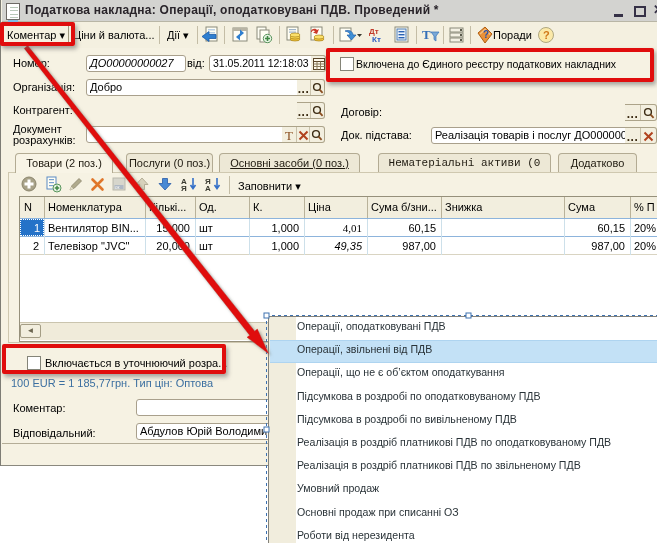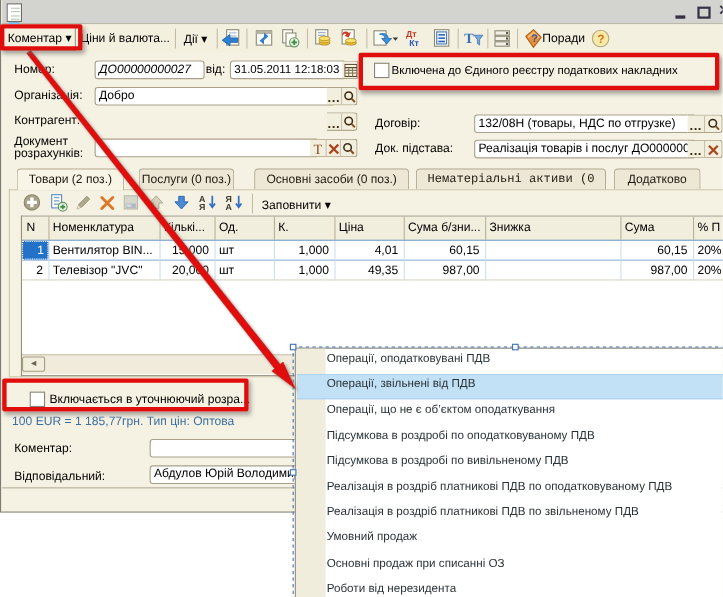--- a/index.html
+++ b/index.html
@@ -29,20 +29,21 @@
 <body>
 <div class="win">
   <div class="titlebar">
     <div class="docicon">
         <i style="margin-top:3px"></i>
         <i></i>
         <i style="margin-top:3px"></i>
         <i></i>
         <i class="b"></i>
       </div>
+    <div class="titletxt">Податкова накладна: Операції, оподатковувані ПДВ. Проведений *</div>
     <div class="abs" style="left:612px;top:14px;width:9px;height:2.5px;background:#353046;"></div>
     <div class="abs" style="left:632px;top:6px;width:8px;height:7px;border:2px solid #353046;"></div>
     <div class="wbtn" style="left:651px;top:2px;font-size:13px;">✕</div>
   </div>
   <div class="toolbar"></div>
 
   <div class="btn3d" style="left:2px;top:25px;width:64px;height:19px;line-height:19px;">Коментар ▾</div>
   <div class="lbl" style="left:72px;top:29px;">Ціни й валюта...</div>
   <div class="tsep" style="left:158px;"></div>
   <div class="lbl" style="left:166px;top:29px;">Дії ▾</div>
@@ -159,35 +160,34 @@
           <path d="M1.5 1.5 L9.5 9.5 M9.5 1.5 L1.5 9.5" stroke="#b0421e" stroke-width="2"></path>
         </svg></span><span class="fbtn" style="width:14px;"><svg width="12" height="13" viewBox="0 0 12 13" style="margin-top:2px">
           <circle cx="5" cy="5" r="3.4" stroke="#3a2a12" fill="none" stroke-width="1.4"></circle>
           <line x1="7.6" y1="7.6" x2="10.6" y2="10.8" stroke="#8a4d1f" stroke-width="1.8"></line>
         </svg></span></div>
 
   <div class="cb" style="left:339px;top:57px;"></div>
   <div class="lbl" style="left:355px;top:58px;font-size:10.5px;">Включена до Єдиного реєстру податкових накладних</div>
 
   <div class="lbl" style="left:340px;top:106px;">Договір:</div>
-  <div class="inp" style="left:430px;top:104px;width:192px;border-radius:3px 0 0 3px;">132/08Н (товары, НДС по отгрузке)</div>
   <div class="fbtns" style="left:624px;top:104px;width:32px;"><span class="fbtn" style="width:15px;border-left:none;"><span style="display:inline-block;margin-top:2px;font-size:12px;font-weight:bold;letter-spacing:0.5px;color:#3a2a12;">...</span></span><span class="fbtn" style="width:16px;"><svg width="12" height="13" viewBox="0 0 12 13" style="margin-top:2px">
           <circle cx="5" cy="5" r="3.4" stroke="#3a2a12" fill="none" stroke-width="1.4"></circle>
           <line x1="7.6" y1="7.6" x2="10.6" y2="10.8" stroke="#8a4d1f" stroke-width="1.8"></line>
         </svg></span></div>
 
   <div class="lbl" style="left:340px;top:129px;">Док. підстава:</div>
   <div class="inp" style="left:430px;top:127px;width:192px;border-radius:3px 0 0 3px;">Реалізація товарів і послуг ДО000000</div>
   <div class="fbtns" style="left:624px;top:127px;width:32px;"><span class="fbtn" style="width:15px;border-left:none;"><span style="display:inline-block;margin-top:2px;font-size:12px;font-weight:bold;letter-spacing:0.5px;color:#3a2a12;">...</span></span><span class="fbtn" style="width:16px;"><svg width="11" height="11" viewBox="0 0 11 11" style="margin-top:3px">
           <path d="M1.5 1.5 L9.5 9.5 M9.5 1.5 L1.5 9.5" stroke="#b0421e" stroke-width="2"></path>
         </svg></span></div>
 
   <div class="tab" style="left:14px;width:96px;background:#F8F4E6;z-index:2;">Товари (2 поз.)</div>
   <div class="tab" style="left:125px;width:85px;">Послуги (0 поз.)</div>
-  <div class="tab" style="left:230px;width:139px;">Основні засоби (0 поз.)</div>
+  <div class="tab" style="left:218px;width:139px;text-decoration:underline;">Основні засоби (0 поз.)</div>
   <div class="tab" style="left:377px;width:171px;font-family:Liberation Mono, monospace;">Нематеріальні активи (0 поз.)</div>
   <div class="tab" style="left:557px;width:77px;">Додатково</div>
   <div class="abs" style="left:7px;top:172px;width:650px;height:169px;border-left:1px solid #cfc8b0;border-top:1px solid #cfc8b0;border-bottom:1px solid #cfc8b0;background:#F6F2E3;"></div>
 
   <div id="gicons">
     <svg class="abs" style="left:20px;top:176px;" width="16" height="16" viewBox="0 0 16 16">
         <circle cx="8" cy="8" r="7" fill="#a8a288" stroke="#8a846c"></circle>
         <path d="M8 3.5 L8 12.5 M3.5 8 L12.5 8" stroke="#fff" stroke-width="3"></path>
       </svg>
     <svg class="abs" style="left:44px;top:176px;" width="17" height="17" viewBox="0 0 17 17">
@@ -249,41 +249,41 @@
       <div style="position:absolute;left:229px;top:0;width:1px;height:21px;background:#b9b29a;"></div>
       <div style="position:absolute;left:284px;top:0;width:1px;height:21px;background:#b9b29a;"></div>
       <div style="position:absolute;left:347px;top:0;width:1px;height:21px;background:#b9b29a;"></div>
       <div style="position:absolute;left:421px;top:0;width:1px;height:21px;background:#b9b29a;"></div>
       <div style="position:absolute;left:544px;top:0;width:1px;height:21px;background:#b9b29a;"></div>
       <div style="position:absolute;left:610px;top:0;width:1px;height:21px;background:#b9b29a;"></div>
       <div style="position:absolute;top:25px;left:28px;">Вентилятор BIN...</div>
       <div style="position:absolute;top:25px;right:469px;text-align:right;">15,000</div>
       <div style="position:absolute;top:25px;left:179px;">шт</div>
       <div style="position:absolute;top:25px;right:360px;text-align:right;">1,000</div>
-      <div style="position:absolute;top:25px;right:297px;text-align:right;">4,01</div>
+      <div style="position:absolute;top:25px;right:297px;text-align:right;font-family:Liberation Serif, serif;">4,01</div>
       <div style="position:absolute;top:25px;right:223px;text-align:right;">60,15</div>
       <div style="position:absolute;top:25px;left:425px;"></div>
       <div style="position:absolute;top:25px;right:34px;text-align:right;">60,15</div>
       <div style="position:absolute;top:25px;left:614px;">20%</div>
       <div style="position:absolute;left:0;top:39px;width:639px;height:1px;background:#8db4dc;"></div>
       <div style="position:absolute;left:24px;top:22px;width:1px;height:18px;background:#cde0ea;"></div>
       <div style="position:absolute;left:125px;top:22px;width:1px;height:18px;background:#cde0ea;"></div>
       <div style="position:absolute;left:175px;top:22px;width:1px;height:18px;background:#cde0ea;"></div>
       <div style="position:absolute;left:229px;top:22px;width:1px;height:18px;background:#cde0ea;"></div>
       <div style="position:absolute;left:284px;top:22px;width:1px;height:18px;background:#cde0ea;"></div>
       <div style="position:absolute;left:347px;top:22px;width:1px;height:18px;background:#cde0ea;"></div>
       <div style="position:absolute;left:421px;top:22px;width:1px;height:18px;background:#cde0ea;"></div>
       <div style="position:absolute;left:544px;top:22px;width:1px;height:18px;background:#cde0ea;"></div>
       <div style="position:absolute;left:610px;top:22px;width:1px;height:18px;background:#cde0ea;"></div>
       <div style="position:absolute;top:43px;right:620px;text-align:right;">2</div>
       <div style="position:absolute;top:43px;left:28px;">Телевізор "JVC"</div>
       <div style="position:absolute;top:43px;right:469px;text-align:right;">20,000</div>
       <div style="position:absolute;top:43px;left:179px;">шт</div>
       <div style="position:absolute;top:43px;right:360px;text-align:right;">1,000</div>
-      <div style="position:absolute;top:43px;right:297px;text-align:right;">49,35</div>
+      <div style="position:absolute;top:43px;right:297px;text-align:right;font-style:italic;">49,35</div>
       <div style="position:absolute;top:43px;right:223px;text-align:right;">987,00</div>
       <div style="position:absolute;top:43px;left:425px;"></div>
       <div style="position:absolute;top:43px;right:34px;text-align:right;">987,00</div>
       <div style="position:absolute;top:43px;left:614px;">20%</div>
       <div style="position:absolute;left:0;top:57px;width:639px;height:1px;background:#d9d4c2;"></div>
       <div style="position:absolute;left:24px;top:40px;width:1px;height:18px;background:#cde0ea;"></div>
       <div style="position:absolute;left:125px;top:40px;width:1px;height:18px;background:#cde0ea;"></div>
       <div style="position:absolute;left:175px;top:40px;width:1px;height:18px;background:#cde0ea;"></div>
       <div style="position:absolute;left:229px;top:40px;width:1px;height:18px;background:#cde0ea;"></div>
       <div style="position:absolute;left:284px;top:40px;width:1px;height:18px;background:#cde0ea;"></div>

